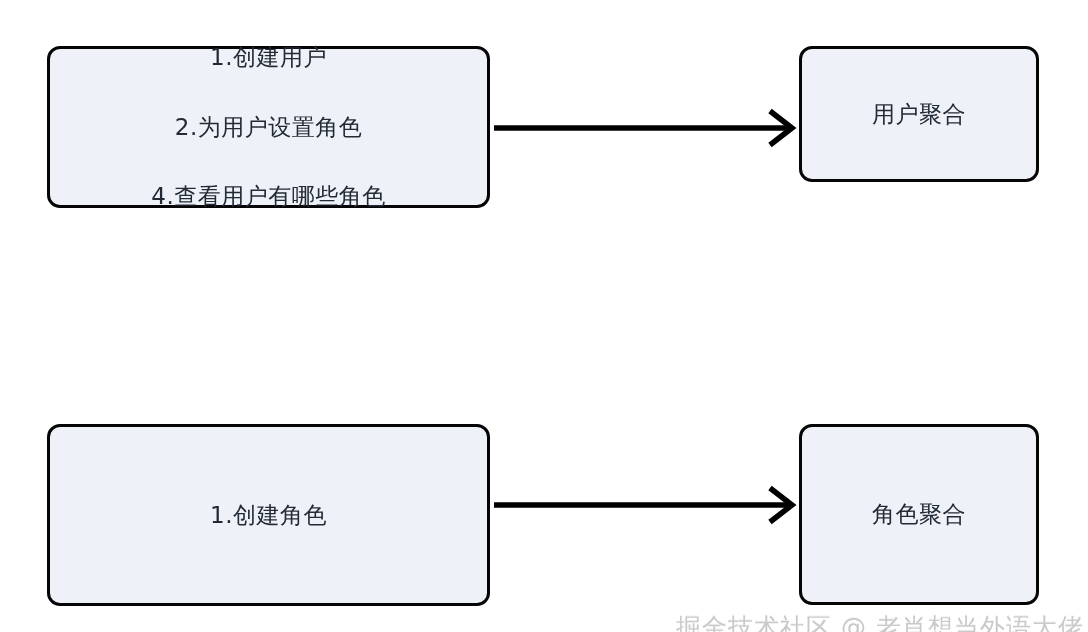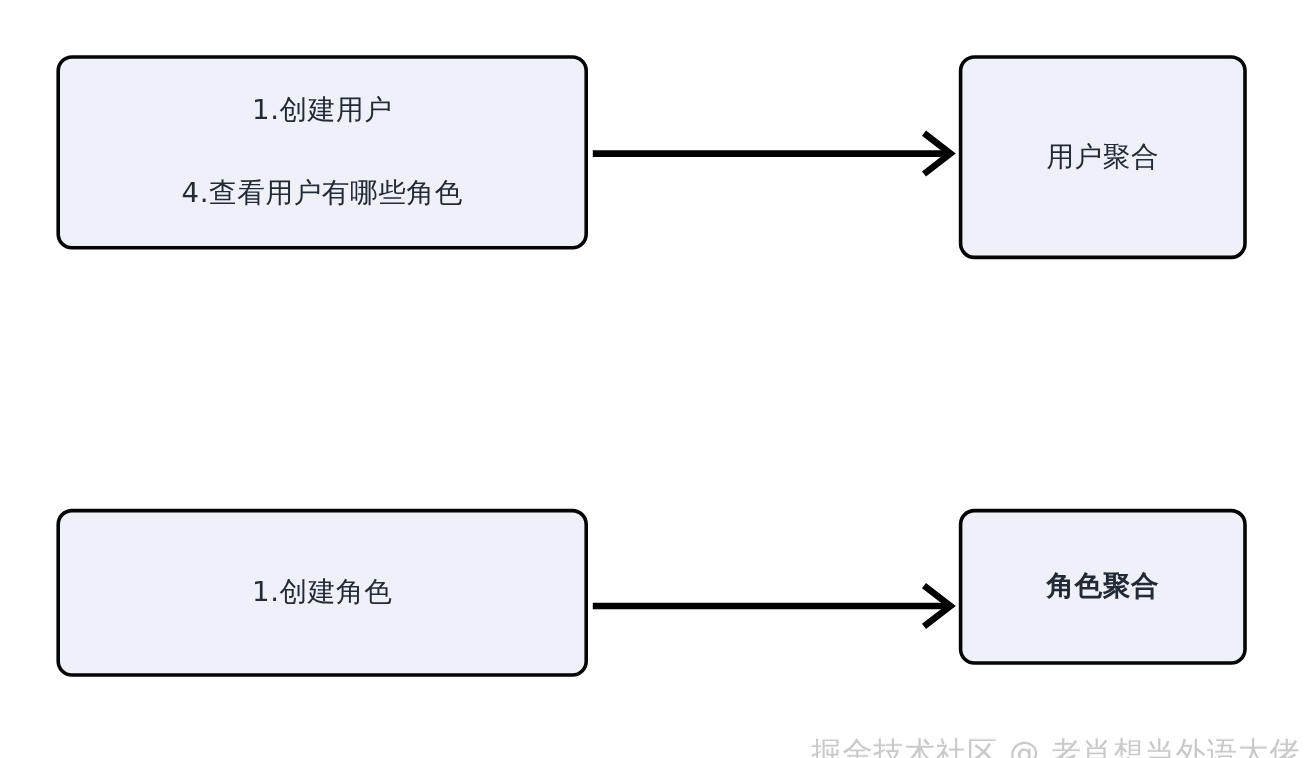--- a/index.html
+++ b/index.html
@@ -51,36 +51,35 @@
     left: 47px;
     top: 46px;
     width: 443px;
     height: 162px;
   }
   
   #node-user-agg {
     left: 799px;
     top: 46px;
     width: 240px;
-    height: 170px;
+    height: 136px;
   }
   
   #node-role-ops {
     left: 47px;
     top: 424px;
     width: 443px;
-    height: 140px;
+    height: 182px;
   }
   
   #node-role-agg {
     left: 799px;
     top: 424px;
     width: 240px;
-    height: 130px;
-    font-weight: bold;
+    height: 181px;
   }
 
   
   .arrow-svg {
     position: absolute;
     overflow: visible;
   }
   #arrow-user {
     left: 492px;
     top: 105px;
@@ -122,20 +121,21 @@
   }
 </style>
 </head>
 <body>
 
 <div id="canvas">
 
   <div class="node" id="node-user-ops">
     <span class="node-lines">
       <span class="ln">1.创建用户</span>
+      <span class="ln">2.为用户设置角色</span>
       <span class="ln">4.查看用户有哪些角色</span>
     </span>
   </div>
 
   <div class="node" id="node-user-agg">
     <span class="node-lines">
       <span class="ln">用户聚合</span>
     </span>
   </div>
 

